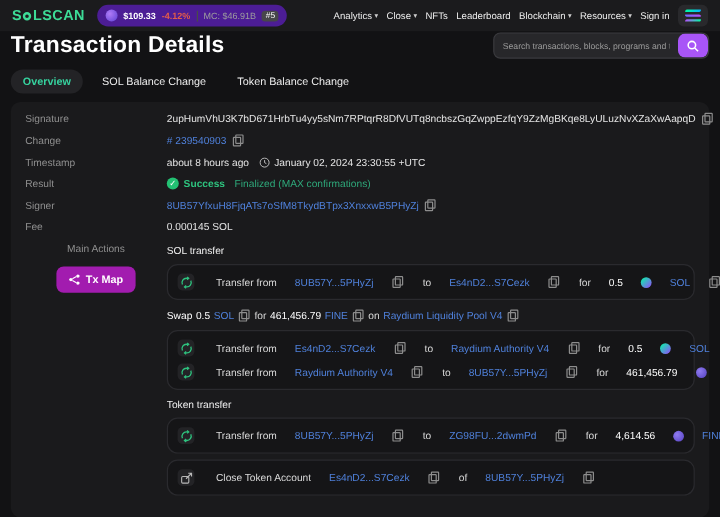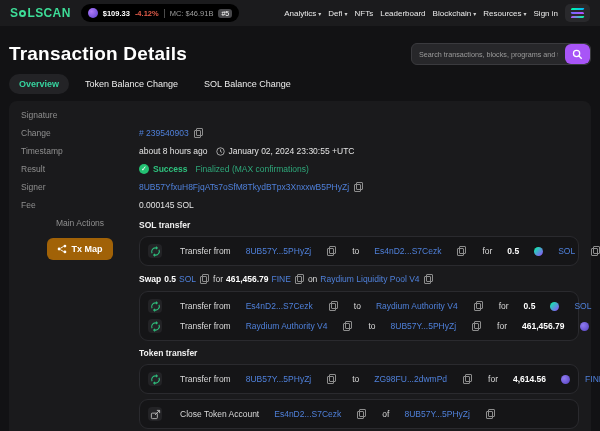--- a/index.html
+++ b/index.html
@@ -3,76 +3,76 @@
 <meta charset="utf-8">
 <style>
   *{box-sizing:border-box}
   html,body{margin:0;padding:0}
   body{width:600px;height:431px;background:#121214;font-family:"Liberation Sans","DejaVu Sans",sans-serif;color:#e6e6e6;overflow:hidden}
 
   
   .topbar{height:26px;background:#1b1b1d;display:flex;align-items:center;padding:0 10px;gap:10px}
   .logo{display:flex;align-items:center;font-weight:800;font-size:12px;letter-spacing:.4px;color:#3ddc97}
   .logo .ring{width:7px;height:7px;border:2px solid #3ddc97;border-radius:50%;margin:0 1px;display:inline-block}
-  .pill{display:flex;align-items:center;gap:5px;background:#000000;border-radius:12px;height:18px;padding:0 7px;font-size:7.5px;cursor:pointer}
+  .pill{display:flex;align-items:center;gap:5px;background:#4c1d95;border-radius:12px;height:18px;padding:0 7px;font-size:7.5px;cursor:pointer}
   .coin{width:10px;height:10px;border-radius:50%;background:radial-gradient(circle at 35% 35%,#b07bf7,#5b3fd1);flex:none}
   .pill .price{color:#fff;font-weight:700}
   .pill .chg{color:#e25c4a;font-weight:600}
   .pill .sep{width:1px;height:9px;background:#4a4a4a}
   .pill .mc{color:#9e9e9e}
   .pill .rank{background:#47474a;border-radius:3px;padding:1px 3px;color:#fff;font-size:7px}
   .nav{margin-left:auto;display:flex;align-items:center;gap:7px;font-size:8px;color:#ececec}
   .nav-item{display:flex;align-items:center;gap:2px;cursor:pointer;white-space:nowrap}
   .caret{font-size:6px;color:#cfcfcf}
   .burger{width:25px;height:18px;background:#29292c;border-radius:5px;display:flex;flex-direction:column;justify-content:center;align-items:center;gap:2px;cursor:pointer;border:0;padding:0}
   .bar{width:13px;height:2.2px;border-radius:1px}
   .bar1{background:linear-gradient(90deg,#00ffa3,#03b5ff);transform:skewX(-28deg)}
   .bar2{background:linear-gradient(90deg,#6f6cff,#b84dff);transform:skewX(28deg)}
   .bar3{background:linear-gradient(90deg,#b84dff,#00ffa3);transform:skewX(-28deg)}
 
   
   .main{padding:0 9px}
-  .title-row{display:flex;align-items:flex-start;justify-content:space-between;margin-top:17px}
+  .title-row{display:flex;align-items:flex-start;justify-content:space-between;margin-top:1px}
   h1{font-size:19px;margin:0;font-weight:800;color:#fff;letter-spacing:.2px}
   .search{display:flex;align-items:stretch;width:180px;height:22px;background:#27272a;border:1px solid #3a3a3e;border-radius:6px;overflow:hidden}
   .search input{flex:1;background:transparent;border:0;outline:0;color:#cfcfcf;font-size:7.2px;padding:0 7px;font-family:inherit;min-width:0}
   .search input::placeholder{color:#9b9b9b}
   .search-btn{width:25px;background:#a855f7;border:0;display:flex;align-items:center;justify-content:center;cursor:pointer;border-radius:6px;flex:none}
 
   .tabs{display:flex;gap:6px;margin-top:9px;font-size:9px;align-items:center}
   .tab{padding:5px 10px;color:#ededed;cursor:pointer;border-radius:10px}
   .tab.active{background:#232326;color:#36d39f;font-weight:700}
 
   
   .card{margin-top:7px;background:#1a1a1c;border-radius:8px;padding:5px 12px 6px}
   .frow{display:flex;align-items:flex-start;padding:4px 0;font-size:8.5px}
   .frow.top{align-items:flex-start}
   .flabel{width:118px;flex:none;color:#8f8f8f}
   .fval{display:flex;align-items:center;gap:4px;color:#e4e4e4;min-width:0;white-space:nowrap}
   .lnk{color:#4f80da;cursor:pointer;text-decoration:none}
-  .amt{font-weight:700;color:#fff}
+  .amt{font-weight:400;color:#fff}
   .w{color:#d9d9d9}
   .copy{display:inline-block;position:relative;width:9px;height:10px;margin:0 1px;flex:none;cursor:pointer}
   .copy::before{content:"";position:absolute;left:0;bottom:0;width:5px;height:6px;border:1px solid #8d8d8d;border-radius:1px}
   .copy::after{content:"";position:absolute;right:0;top:0;width:5px;height:6px;border:1px solid #8d8d8d;border-radius:1px}
   .check{width:10px;height:10px;border-radius:50%;background:#23c173;color:#fff;font-size:7px;display:inline-flex;align-items:center;justify-content:center;font-weight:700;flex:none}
   .success{color:#2ec27e;font-weight:700}
   .finalized{color:#2ea87a;margin-left:4px}
 
   
   .actions-col{flex:1;min-width:0}
-  .atitle{font-weight:700;color:#f0f0f0;font-size:8.5px;padding:2px 0 4px}
+  .atitle{font-weight:400;color:#f0f0f0;font-size:8.5px;padding:2px 0 4px}
   .acard{background:#151517;border:1px solid #2a2a2e;border-radius:9px;padding:4px 8px;margin:2px 0 5px}
   .arow{display:flex;align-items:center;gap:15px;white-space:nowrap;padding:3px 0;font-size:8.5px}
   .iconbox{width:14px;height:14px;background:#232326;border-radius:4px;display:inline-flex;align-items:center;justify-content:center;flex:none;margin-right:3px}
   .swapline{display:flex;align-items:flex-start;gap:3px;padding:3px 0 5px;font-size:8.5px;white-space:nowrap}
   .tok{width:9px;height:9px;border-radius:50%;flex:none}
   .tok-sol{background:linear-gradient(135deg,#00ffa3,#9945ff)}
   .tok-fine{background:radial-gradient(circle at 35% 35%,#8f7bf0,#5440c0)}
-  .txmap{display:inline-flex;align-items:center;gap:4px;background:#a16207;color:#fff;border:0;border-radius:6px;padding:6px 10px;font-size:9px;font-weight:600;margin-top:10px;cursor:pointer;font-family:inherit}
+  .txmap{display:inline-flex;align-items:center;gap:4px;background:#a21caf;color:#fff;border:0;border-radius:6px;padding:6px 10px;font-size:9px;font-weight:600;margin-top:10px;cursor:pointer;font-family:inherit}
 </style>
 </head>
 <body>
 
 <div class="topbar">
   <div class="logo">
       <span>S</span>
       <span class="ring"></span>
       <span>LSCAN</span>
     </div>
@@ -83,21 +83,21 @@
     <span class="sep"></span>
     <span class="mc">MC:  $46.91B</span>
     <span class="rank">#5</span>
   </div>
   <div class="nav">
     <span class="nav-item">
         <span>Analytics</span>
         <span class="caret">▾</span>
       </span>
     <span class="nav-item">
-        <span>Defi</span>
+        <span>Close</span>
         <span class="caret">▾</span>
       </span>
     <span class="nav-item">
         <span>NFTs</span>
       </span>
     <span class="nav-item">
         <span>Leaderboard</span>
       </span>
     <span class="nav-item">
         <span>Blockchain</span>
@@ -128,28 +128,32 @@
         <svg width="11" height="11" viewBox="0 0 12 12" fill="none" stroke="#fff" stroke-width="1.4">
             <circle cx="5" cy="5" r="3.4"></circle>
             <path d="M7.6 7.6L10.6 10.6"></path>
           </svg>
       </button>
     </div>
   </div>
 
   <div class="tabs">
     <span class="tab active">Overview</span>
+    <span class="tab">SOL Balance Change</span>
     <span class="tab">Token Balance Change</span>
-    <span class="tab">SOL Balance Change</span>
   </div>
 
   <div class="card">
 
     <div class="frow">
       <span class="flabel">Signature</span>
+      <span class="fval">
+          <span>2upHumVhU3K7bD671HrbTu4yy5sNm7RPtqrR8DfVUTq8ncbszGqZwppEzfqY9ZzMgBKqe8LyULuzNvXZaXwAapqD</span>
+          <span class="copy"></span>
+        </span>
     </div>
 
     <div class="frow">
       <span class="flabel">Change</span>
       <span class="fval">
           <a class="lnk"># 239540903</a>
           <span class="copy"></span>
         </span>
     </div>
 

